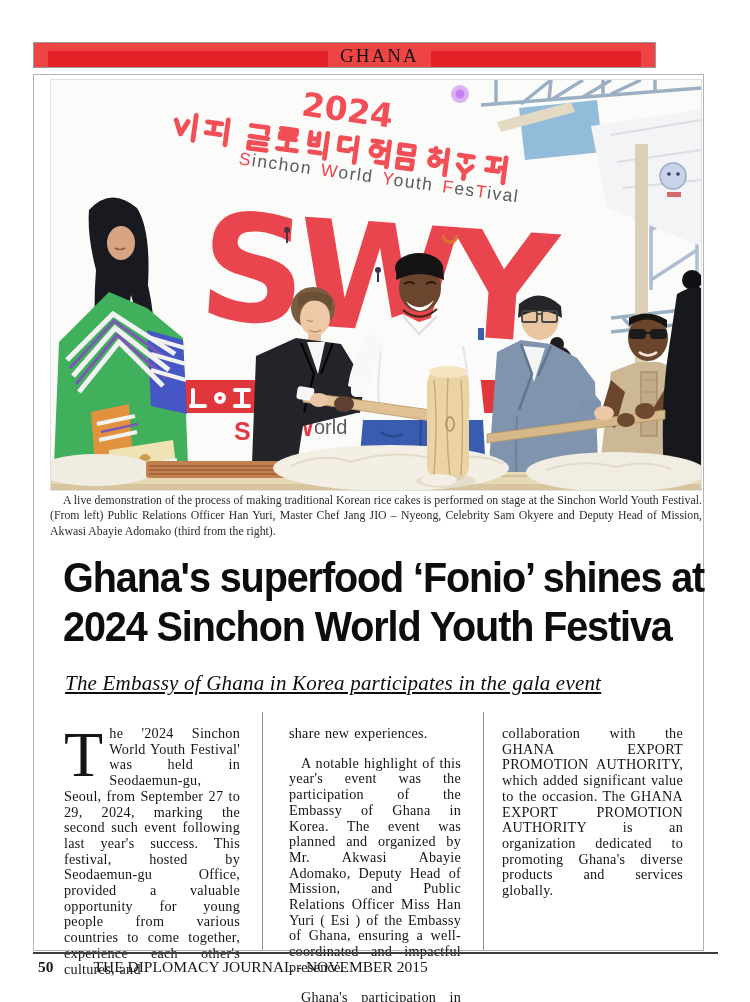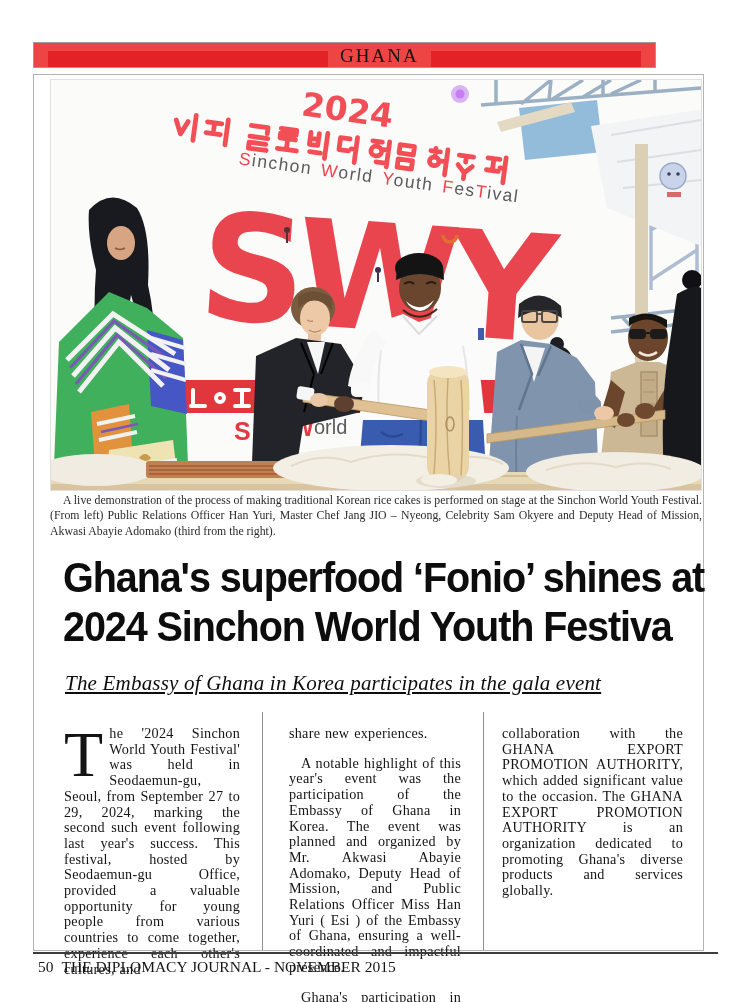--- a/index.html
+++ b/index.html
@@ -39,21 +39,21 @@
   .col2{width:221px;border-left:1px solid #8f8f8f;padding:0 8px 0 12px;}
   .col3{width:216px;border-left:1px solid #8f8f8f;padding:0 2px 0 4px;}
   .byline{font-style:italic;font-size:16px;padding-left:12px;margin:1px 0 10px 0;}
   .dropcap{float:left;font-size:64px;line-height:50px;padding:4px 6px 0 0;font-weight:normal;color:#141414;}
   .col p{margin:14px;}
   .ind{text-indent:12px;}
 
   
   .footer-rule{left:33px;top:952px;width:685px;height:2px;background:#3d3d3d;}
   .footer{left:38px;top:958px;font-size:15.5px;color:#161616;font-family:"Liberation Serif",serif;}
-  .pagenum{margin-right:8px;}
+  .pagenum{margin-right:40px;font-weight:bold;}
 </style>
 </head>
 <body>
 
 <div class="abs header-box">
   <div class="hbar hbar-left"></div>
   <div class="htitle">GHANA</div>
   <div class="hbar hbar-right"></div>
 </div>
 

